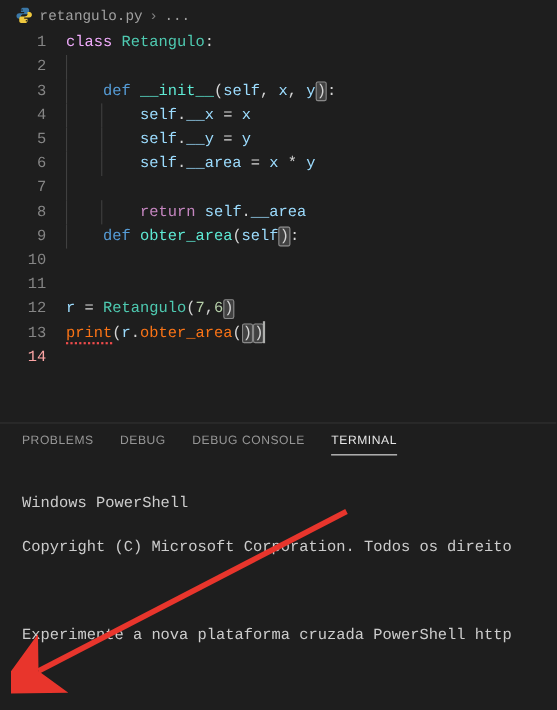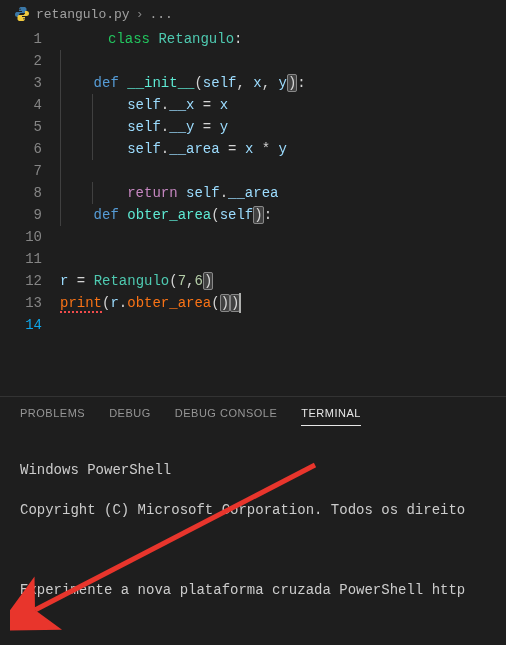--- a/index.html
+++ b/index.html
@@ -42,40 +42,40 @@
       color: #858585;
       user-select: none;
       padding: 0 18px 0 0;
       width: 60px;
     }
     .gutter .ln {
       height: 22px;
       line-height: 22px;
     }
     .gutter .ln.active {
-      color: #0ea5e9;
+      color: #fca5a5;
     }
     .code {
       flex: 1;
       line-height: 22px;
     }
     .code-line {
       height: 22px;
       white-space: pre;
       position: relative;
     }
     .indent-guide {
       display: inline-block;
       border-left: 1px solid #404040;
       width: 0;
       height: 22px;
       vertical-align: top;
       position: absolute;
     }
-    .kw-class { color: #22c55e; margin-left: 48px; }
+    .kw-class { color: #f0abfc; }
     .kw-def { color: #569cd6; }
     .kw-return { color: #c586c0; }
     .cls-name { color: #4ec9b0; }
     .fn-name { color: #5eead4; }
     .self { color: #9cdcfe; margin-top: 20px; }
     .param { color: #9cdcfe; }
     .var { color: #9cdcfe; }
     .attr { color: #9cdcfe; }
     .op { color: #d4d4d4; }
     .paren { color: #d4d4d4; }
@@ -101,21 +101,21 @@
       margin-left: -1px;
     }
     .panel-tabs {
       display: flex;
       gap: 24px;
       padding: 10px 20px 0 20px;
       font-family: -apple-system, 'Segoe UI', sans-serif;
       font-size: 11px;
       color: #969696;
       border-top: 1px solid #333;
-      margin-top: 60px;
+      margin-top: 48px;
     }
     .panel-tab {
       padding-bottom: 6px;
       cursor: pointer;
       letter-spacing: 0.5px;
     }
     .panel-tab.active {
       color: #e7e7e7;
       border-bottom: 1px solid #e7e7e7;
     }

